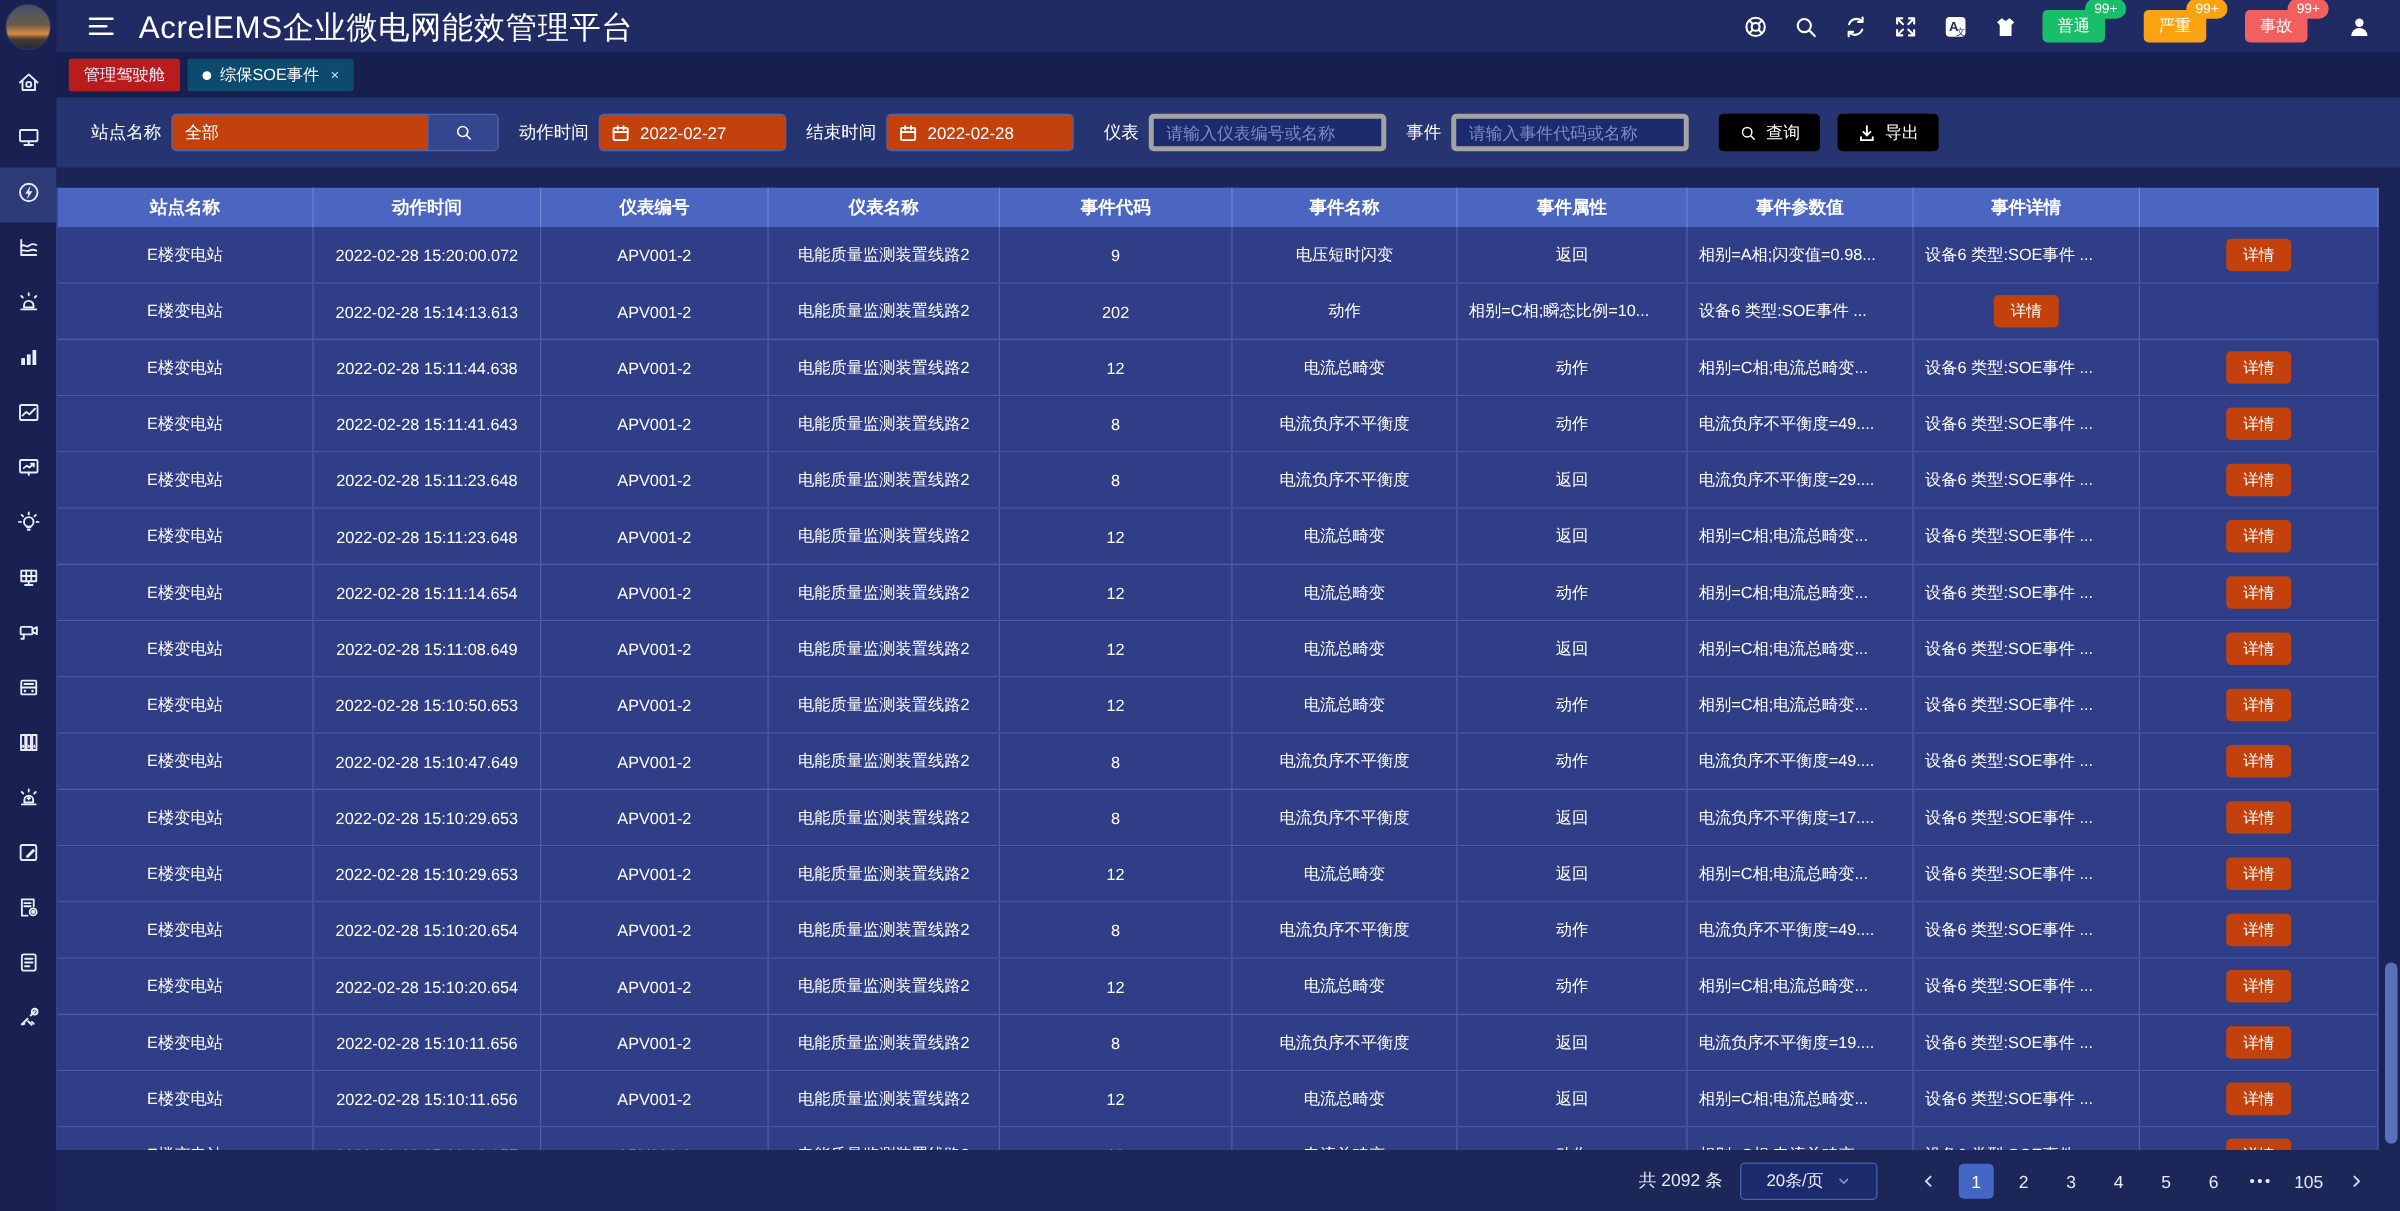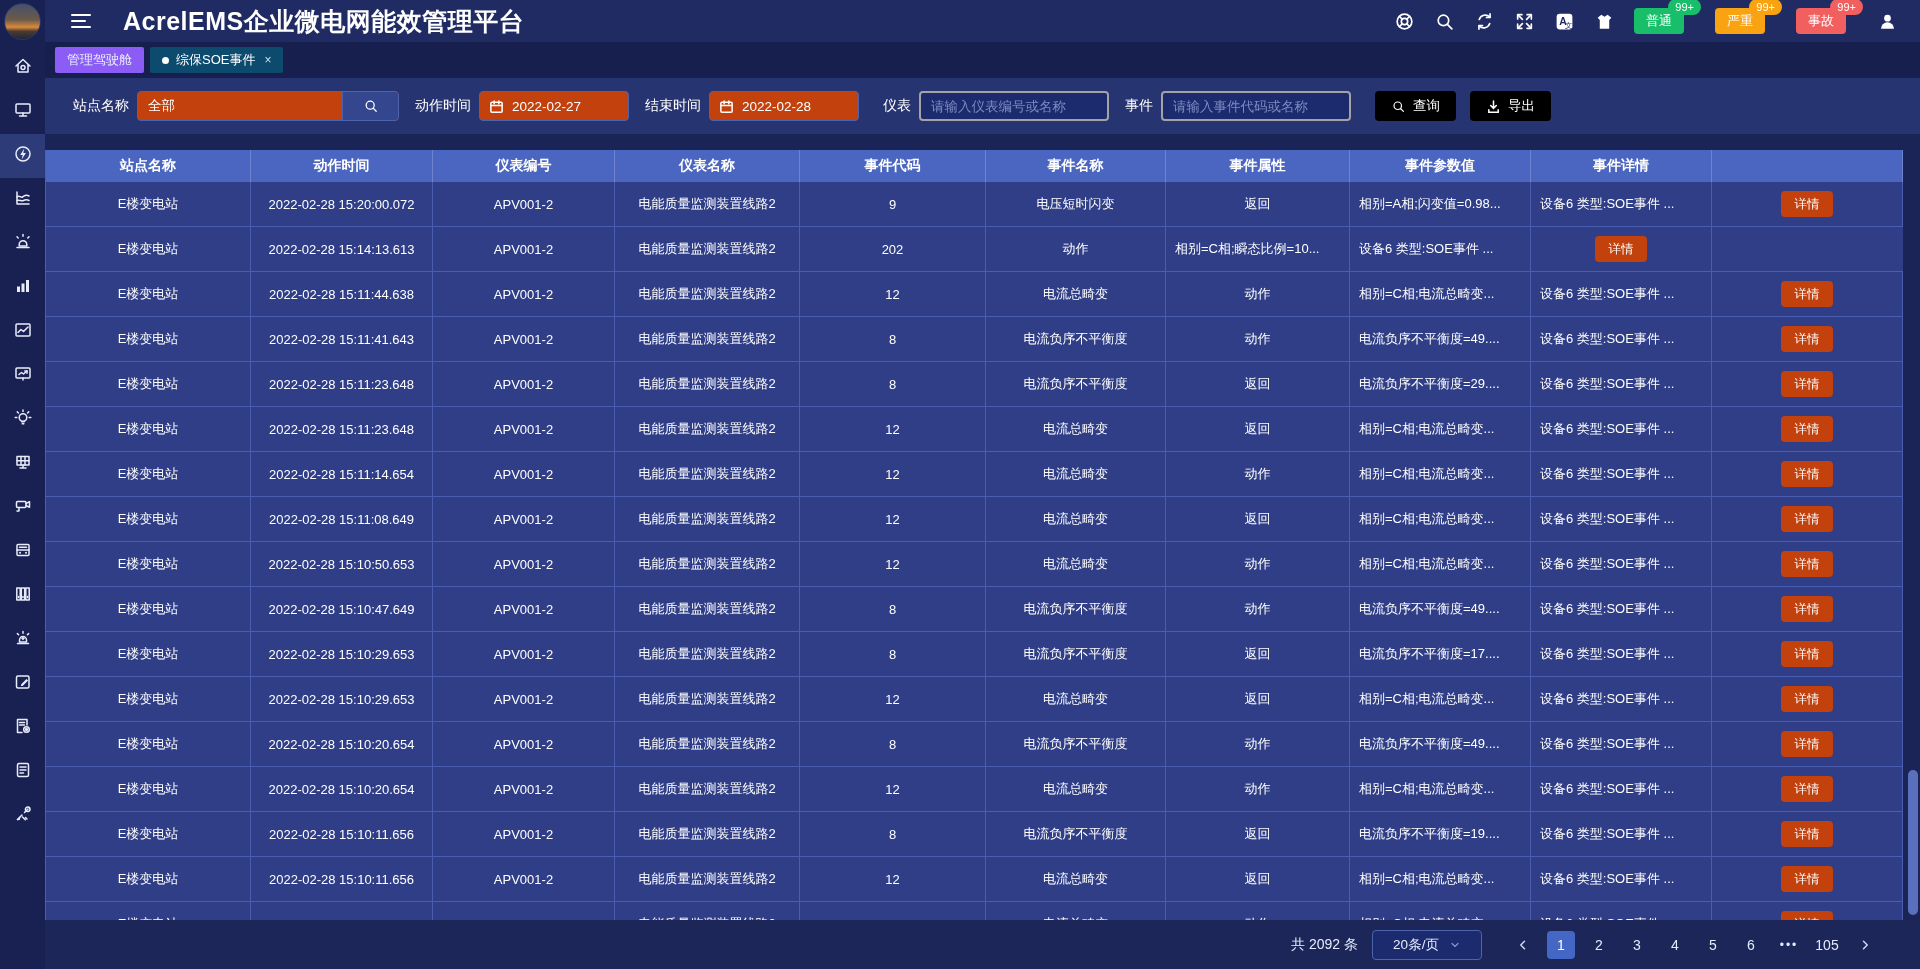--- a/index.html
+++ b/index.html
@@ -15,52 +15,52 @@
   .side-item.active { background:#2d3b78; }
   .side-item svg { width:20px; height:20px; stroke:#e9edfb; fill:none; stroke-width:1.5; stroke-linecap:round; stroke-linejoin:round; }
   .side-item svg .f { fill:#e9edfb; stroke:none; }
 
   
   .topbar { position:absolute; left:45px; top:0; right:0; height:42px; background:#202b63;
     display:flex; align-items:center; }
   .hamburger { margin-left:26px; width:20px; cursor:pointer; }
   .hamburger span { display:block; height:2px; background:#fff; margin:4px 0; border-radius:1px; }
   .hamburger span:nth-child(2){ width:15px; }
-  .app-title { font-size:25px; font-weight:bold; margin-left:32px; letter-spacing:.5px; white-space:nowrap; }
+  .app-title { font-size:25px; font-weight:normal; margin-left:20px; letter-spacing:.5px; white-space:nowrap; }
   .topbar-right { margin-left:auto; display:flex; align-items:center; gap:19px; padding-right:22px; }
   .tool-icon { width:21px; height:21px; cursor:pointer; }
   .tool-icon svg { width:21px; height:21px; stroke:#fff; fill:none; stroke-width:1.6; stroke-linecap:round; stroke-linejoin:round; }
   .tool-icon svg .f { fill:#fff; stroke:none; }
   .alarm-pill { position:relative; height:26px; padding:0 12px; border-radius:4px; color:#fff;
     font-size:13px; display:flex; align-items:center; cursor:pointer; margin-right:12px; }
   .alarm-badge { position:absolute; top:-9px; right:-17px; border-radius:9px; padding:1px 7px;
     font-size:11px; line-height:14px; color:#fff; }
 
   
   .tabbar { position:absolute; left:45px; top:42px; right:0; height:36px; background:#161f4e;
     display:flex; align-items:center; padding-left:10px; gap:6px; }
   .tab { height:26px; display:flex; align-items:center; gap:7px; padding:0 12px;
-    background:#8b5cf6; border-radius:2px; font-size:13px; cursor:pointer; color:#e9edfb; }
+    background:#b91c1c; border-radius:2px; font-size:13px; cursor:pointer; color:#e9edfb; }
   .tab.active { background:#0c4a6e; color:#fff; }
   .tab .dot { width:7px; height:7px; border-radius:50%; background:#fff; }
   .tab .close { font-size:12px; color:#d5ddf7; margin-left:2px; }
 
   
   .filterbar { position:absolute; left:45px; top:78px; right:0; height:56px; background:#273472;
     display:flex; align-items:center; padding-left:28px; font-size:14px; }
   .flabel { white-space:nowrap; }
   .finput { height:30px; background:#c2410c; border:1px solid #4e63ae; border-radius:4px;
     display:flex; align-items:center; font-size:13.5px; color:#fff; }
   .site-input { width:262px; margin-left:8px; justify-content:space-between; overflow:hidden; }
   .site-input .ival { padding-left:10px; }
   .search-seg { width:56px; height:100%; background:#34468e; border-left:1px solid #4e63ae;
     display:flex; align-items:center; justify-content:center; cursor:pointer; }
   .date-input { width:150px; margin-left:8px; padding-left:9px; gap:8px; cursor:pointer; }
   .txt-input { width:190px; margin-left:8px; padding-left:10px; background:#1c2a6e;
-    border:2px solid #a3a3a3; border-radius:4px; height:30px; color:#fff; font-size:13.5px;
+    border:4px solid #a3a3a3; border-radius:4px; height:30px; color:#fff; font-size:13.5px;
     font-family:inherit; outline:none; }
   .txt-input::placeholder { color:#7c8bc2; }
   .ml16 { margin-left:16px; } .ml24 { margin-left:24px; } .ml14 { margin-left:14px; }
   .fbtn { height:30px; padding:0 16px; background:#000000; border:none; border-radius:4px;
     color:#fff; font-size:13.5px; display:flex; align-items:center; gap:7px; cursor:pointer;
     font-family:inherit; }
   .fbtn svg, .finput svg, .search-seg svg { stroke:#fff; fill:none; stroke-width:1.6; stroke-linecap:round; }
 
   
   .tablewrap { position:absolute; left:45px; top:150px; width:1858px; height:770px; overflow:hidden;
@@ -76,21 +76,21 @@
   .detail-btn { width:52px; height:26px; background:#c2410c; border:none; border-radius:4px;
     color:#fff; font-size:12.5px; cursor:pointer; font-family:inherit; }
 
   
   .vscroll { position:absolute; right:0; top:150px; width:14px; height:770px; background:#1a2457; }
   .vscroll .thumb { position:absolute; left:2px; width:10px; top:620px; height:145px;
     background:#5a70bd; border-radius:5px; }
 
   
   .pagebar { position:absolute; left:45px; right:0; bottom:0; height:49px; background:#1c2659;
-    display:flex; align-items:center; justify-content:flex-end; padding-right:36px; font-size:14px;
+    display:flex; align-items:center; justify-content:flex-end; padding-right:16px; font-size:14px;
     color:#e6ebfb; gap:0; }
   .total { margin-right:14px; }
   .psize { width:110px; height:30px; background:#1c2a6e; border:1px solid #4e63ae; border-radius:4px;
     display:flex; align-items:center; justify-content:center; gap:10px; cursor:pointer; font-size:13.5px; }
   .psize svg { stroke:#8a98cf; fill:none; stroke-width:1.6; stroke-linecap:round; }
   .pager { display:flex; align-items:center; margin-left:22px; }
   .pg { min-width:28px; height:28px; display:flex; align-items:center; justify-content:center;
     border-radius:4px; cursor:pointer; margin:0 5px; font-size:14px; color:#e6ebfb; }
   .pg.cur { background:#4466c4; color:#fff; }
   .pg.arrow svg { stroke:#cfd8f5; fill:none; stroke-width:2; stroke-linecap:round; stroke-linejoin:round; }

